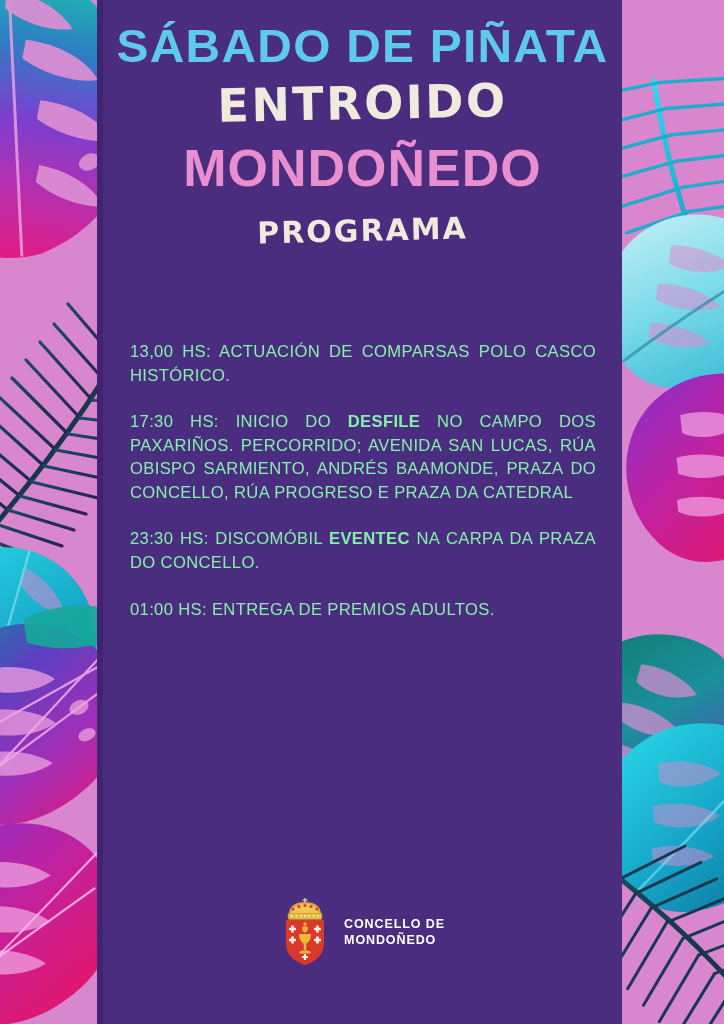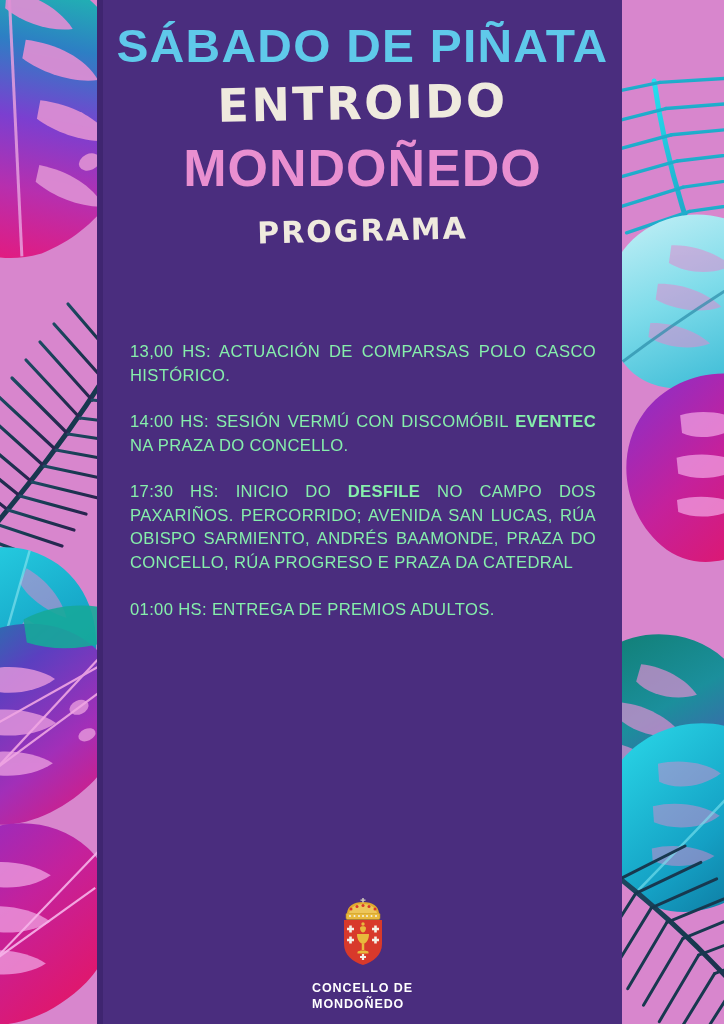--- a/index.html
+++ b/index.html
@@ -109,21 +109,20 @@
   
   #footer {
     position:absolute;
     left:0; top:898px;
     width:519px;
     z-index:6;
     display:flex;
     align-items:center;
     justify-content:center;
     gap:14px;
-    flex-direction:column;
   }
   #crest { width:50px; height:68px; flex:none; }
   #footer-text {
     color:#ffffff;
     font-family:"Liberation Sans", sans-serif;
     font-size:12.5px;
     font-weight:bold;
     letter-spacing:0.9px;
     line-height:1.28;
   }
@@ -392,22 +391,22 @@
 
     <div id="headline">
       <div class="h-sabado" style="color: rgb(95, 201, 234);">SÁBADO DE PIÑATA</div>
       <div class="h-entroido" style="color: rgb(239, 234, 222);">ENTROIDO</div>
       <div class="h-mondonedo" style="color: rgb(233, 143, 208);">MONDOÑEDO</div>
       <div class="h-programa" style="color: rgb(239, 234, 222);">PROGRAMA</div>
     </div>
 
     <div id="programme">
         <p class="entry"><span>13,00 HS: ACTUACIÓN DE COMPARSAS POLO CASCO HISTÓRICO.</span></p>
-        <p class="entry"><span>14:00 HS: SESIÓN VERMÚ CON DISCOMÓBIL </span><b>EVENTEC</b><span> NA PRAZA DO CONCELLO.</span></p>
         <p class="entry"><span>17:30 HS: INICIO DO </span><b>DESFILE</b><span> NO CAMPO DOS PAXARIÑOS. PERCORRIDO; AVENIDA SAN LUCAS, RÚA OBISPO SARMIENTO, ANDRÉS BAAMONDE, PRAZA DO CONCELLO, RÚA PROGRESO E PRAZA DA CATEDRAL</span></p>
+        <p class="entry"><span>23:30 HS: DISCOMÓBIL </span><b>EVENTEC</b><span> NA CARPA DA PRAZA DO CONCELLO.</span></p>
         <p class="entry"><span>01:00 HS: ENTREGA DE PREMIOS ADULTOS.</span></p>
       </div>
 
     <div id="footer">
       <svg id="crest" viewBox="0 0 100 136">
 
         <g>
           <rect x="16" y="30" width="68" height="13" rx="3" fill="#e8b93c"></rect>
           <rect x="16" y="30" width="68" height="13" rx="3" fill="none" stroke="#b8891f" stroke-width="1.2"></rect>
           <g fill="#f2f0e6">

